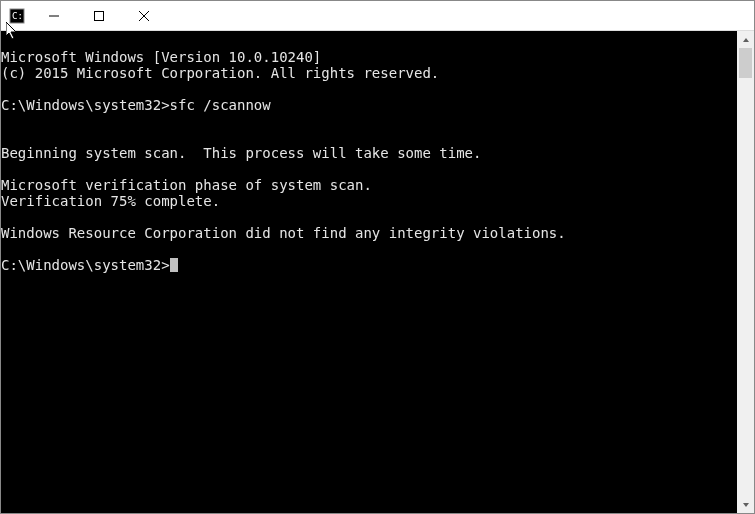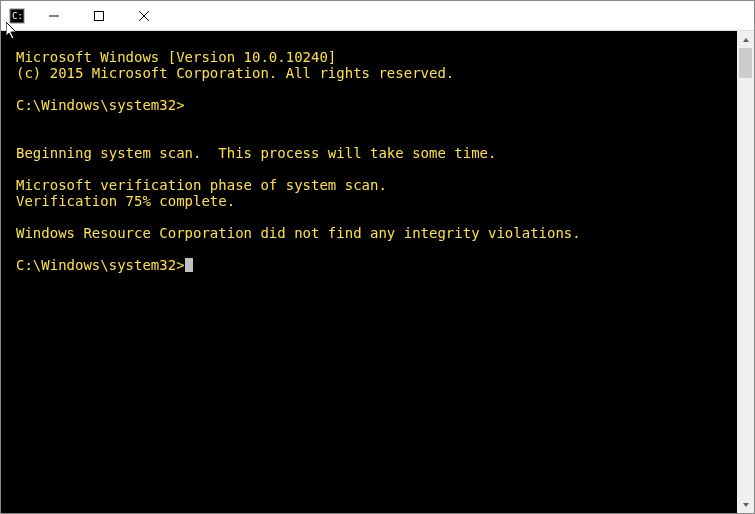--- a/index.html
+++ b/index.html
@@ -116,25 +116,25 @@
       background: #cdcdcd;
     }
     .console-wrap {
       position: relative;
       flex: 1;
       display: flex;
     }
     .console-content {
       flex: 1;
       background: #000;
-      padding: 2px 15px;
+      padding: 2px 0;
       font-family: 'Consolas', 'Lucida Console', monospace;
       font-size: 14px;
       line-height: 16px;
-      color: #fde047;
+      color: #e5e5e5;
       white-space: pre;
       overflow: hidden;
     }
     .cursor-arrow {
       position: absolute;
       top: 22px;
       left: 6px;
       z-index: 10;
       pointer-events: none;
     }
@@ -168,21 +168,21 @@
           </svg>
       </div>
     </div>
   </div>
 
   <div class="console-wrap">
     <div class="console-content">
 <span class="console-line">Microsoft Windows [Version 10.0.10240]</span>
 <span class="console-line">(c) 2015 Microsoft Corporation. All rights reserved.</span>
 <span class="console-line"></span>
-<span class="prompt-line"><span>C:\Windows\system32&gt;</span></span>
+<span class="prompt-line"><span>C:\Windows\system32&gt;</span><span>sfc /scannow</span></span>
 <span class="console-line"></span>
 <span class="console-line">Beginning system scan.  This process will take some time.</span>
 <span class="console-line"></span>
 <span class="console-line">Microsoft verification phase of system scan.</span>
 <span class="console-line">Verification 75% complete.</span>
 <span class="console-line"></span>
 <span class="console-line">Windows Resource Corporation did not find any integrity violations.</span>
 <span class="console-line"></span>
 <span class="prompt-line"><span>C:\Windows\system32&gt;</span><span class="cursor"></span></span>
     </div>

